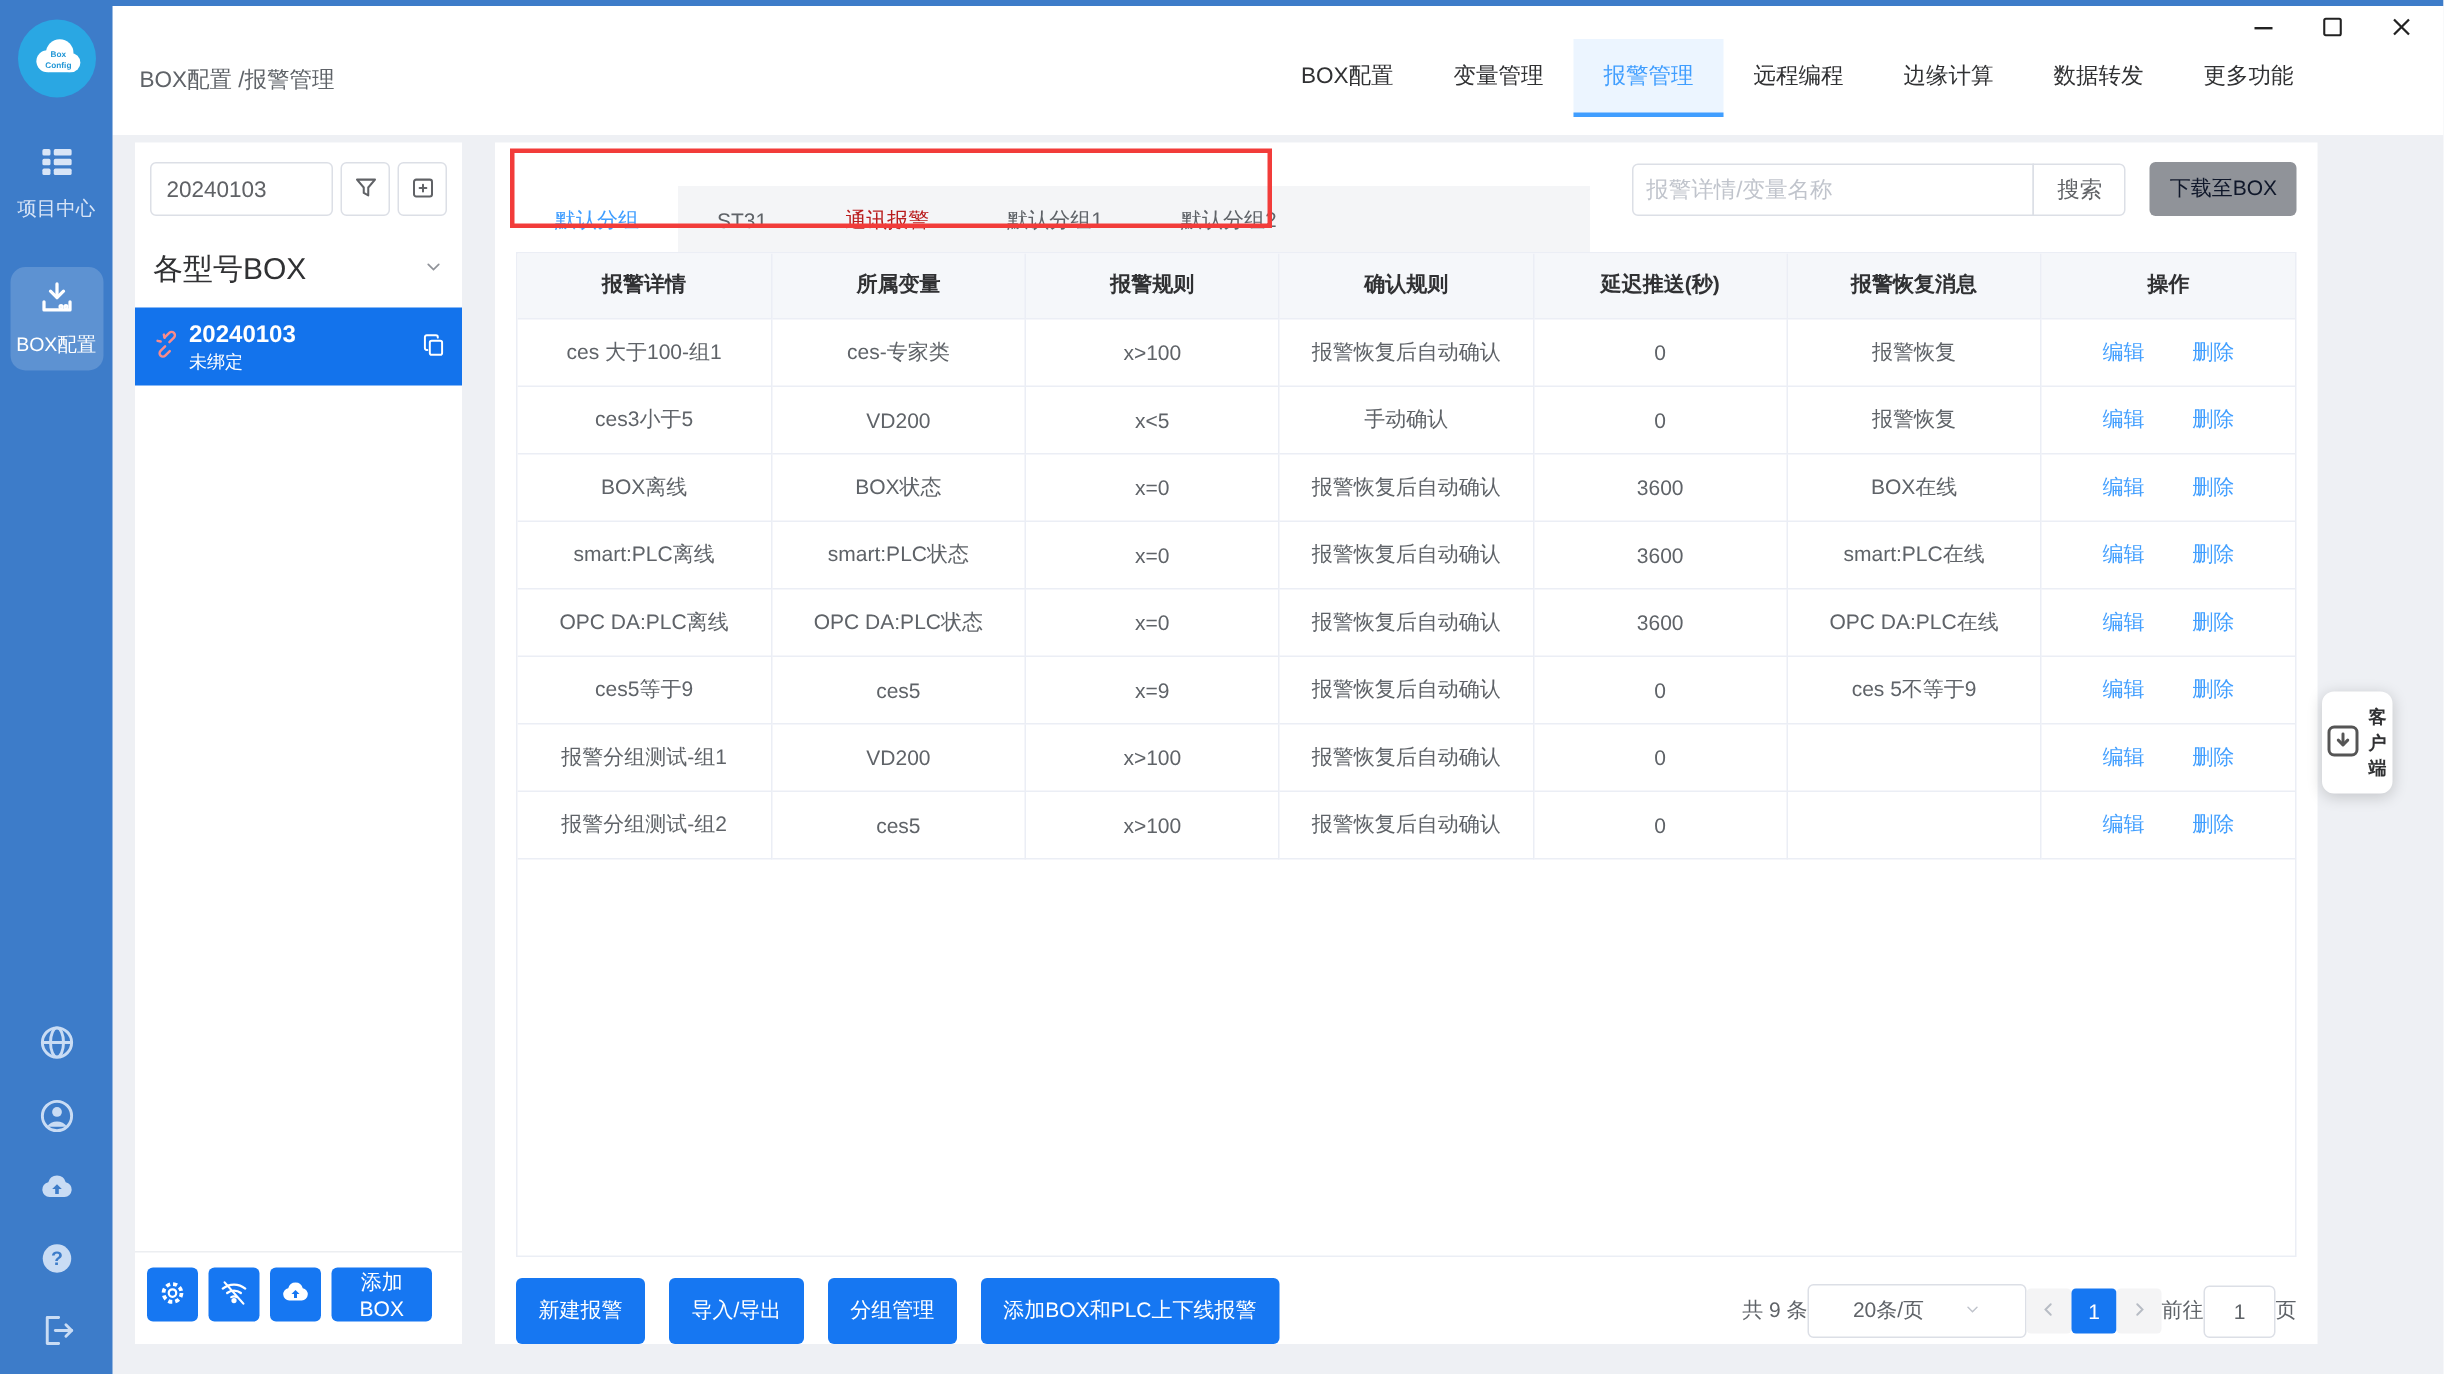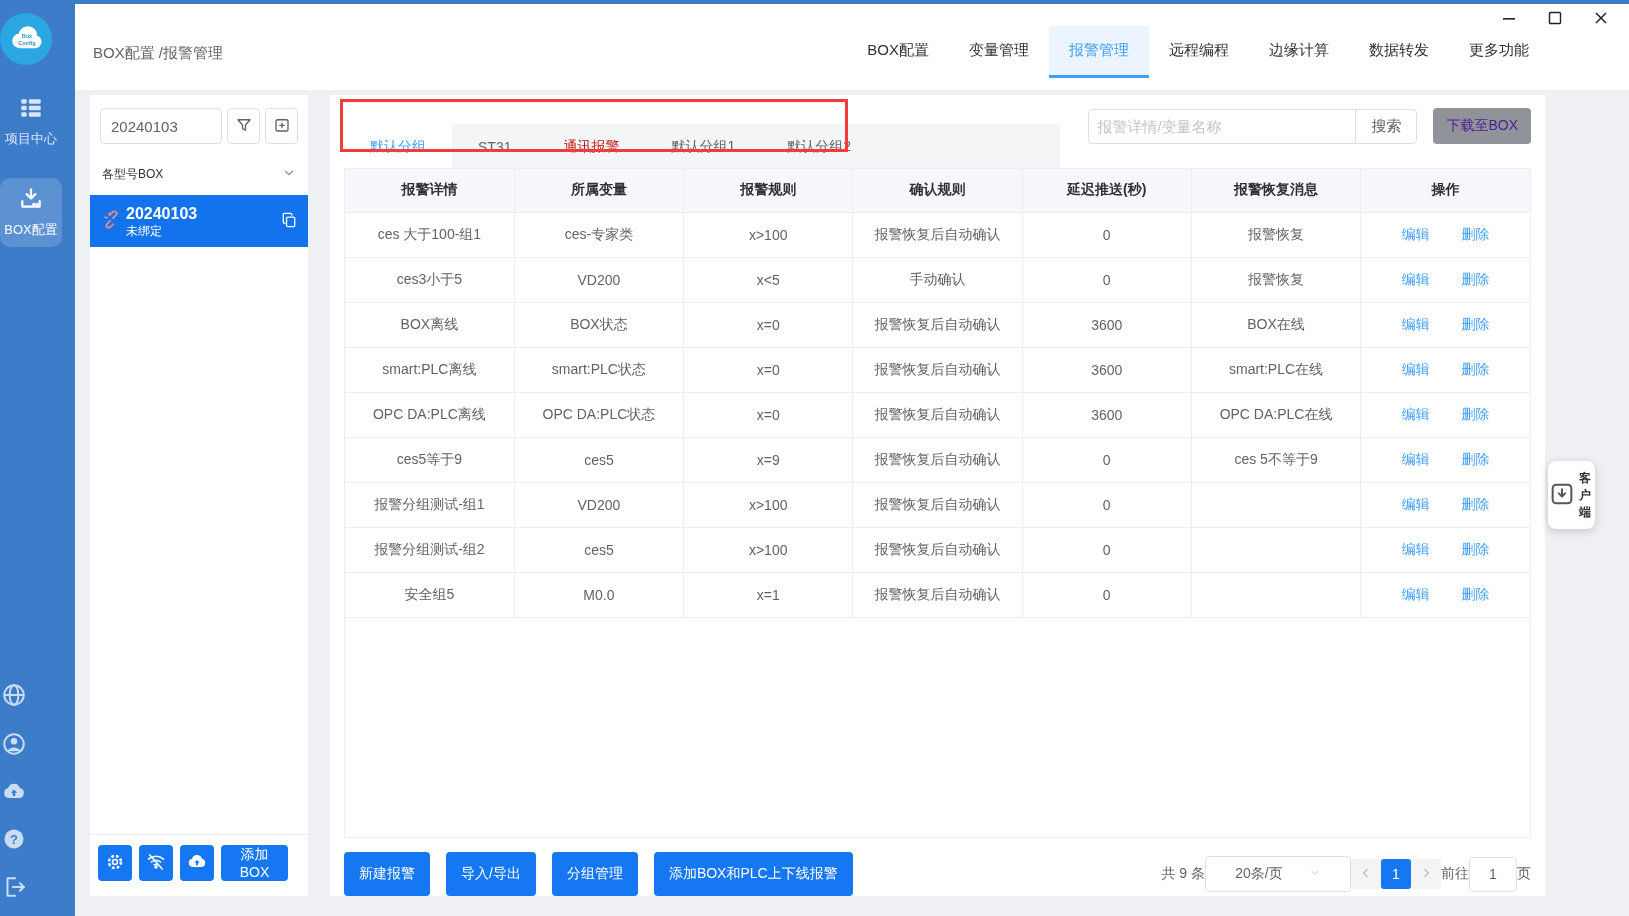--- a/index.html
+++ b/index.html
@@ -7,21 +7,21 @@
   body {
     width:1629px; height:916px; position:relative; overflow:hidden;
     background:#eef0f4; font-family:"Liberation Sans", sans-serif;
     color:#303133; font-size:14px;
   }
   .topline { position:absolute; left:0; top:0; width:1629px; height:4px; background:#3d7cc9; z-index:5; }
 
   
   .sidebar {
     position:absolute; left:0; top:0; width:75px; height:916px;
-    background:#3d7cc9; z-index:4; display:flex; flex-direction:column; align-items:flex-start;
+    background:#3d7cc9; z-index:4; display:flex; flex-direction:column; align-items:center;
   }
   .logo { margin-top:13px; width:52px; height:52px; border-radius:50%; background:#2aa7e3;
           display:flex; align-items:center; justify-content:center; flex:none; }
   .side-item { margin-top:22px; color:#d8e5f7; font-size:13px; text-align:center; cursor:pointer;
                display:flex; flex-direction:column; align-items:center; gap:6px; width:62px; padding:8px 0; border-radius:10px; }
   .side-item.active { background:rgba(255,255,255,.17); color:#fff; }
   .side-utils { margin-top:auto; margin-bottom:16px; display:flex; flex-direction:column; gap:23px; align-items:center; color:#c9dcf4; }
   .side-utils .uicon { cursor:pointer; display:flex; }
 
   
@@ -32,21 +32,21 @@
   .nav { position:absolute; right:80px; bottom:12px; display:flex; height:52px; }
   .nav-item { padding:0 20px; display:flex; align-items:center; font-size:15px; color:#303133; cursor:pointer; border-bottom:3px solid transparent; }
   .nav-item.active { background:#ecf5ff; color:#409eff; border-bottom:3px solid #409eff; }
 
   
   .left-panel { position:absolute; left:90px; top:95px; width:218px; height:801px; background:#fff; z-index:1; }
   .lp-controls { display:flex; padding:13px 8px 10px 10px; gap:5px; align-items:center; }
   .lp-input { width:122px; height:36px; border:1px solid #dcdfe6; border-radius:4px; padding:0 10px; font-size:15px; color:#606266; font-family:inherit; }
   .icon-btn { width:33px; height:36px; border:1px solid #dcdfe6; border-radius:4px; background:#fff; color:#606266;
               display:flex; align-items:center; justify-content:center; cursor:pointer; padding:0; }
-  .tree-header { display:flex; justify-content:space-between; align-items:center; padding:12px 12px 12px 12px; font-size:12px; color:#303133; cursor:pointer; }
+  .tree-header { display:flex; justify-content:space-between; align-items:center; padding:12px 12px 12px 12px; font-size:20px; color:#303133; cursor:pointer; }
   .device-item { height:52px; background:#1373ec; color:#fff; display:flex; align-items:center; padding:0 10px; gap:8px; cursor:pointer; }
   .device-text { display:flex; flex-direction:column; line-height:1.25; margin-left:26px; margin-right:auto; }
   .device-name { font-size:16px; font-weight:bold; }
   .device-status { font-size:12px; }
   .lp-footer { position:absolute; bottom:15px; left:0; width:100%; border-top:1px solid #eceef1; padding:10px 20px 0 8px; display:flex; gap:7px; }
   .sq-btn { width:34px; height:36px; background:#1677f2; border:none; border-radius:4px; color:#fff;
             display:flex; align-items:center; justify-content:center; cursor:pointer; padding:0; }
   .add-box-btn { flex:1; height:36px; background:#1677f2; color:#fff; border:none; border-radius:4px; font-size:14px; cursor:pointer; font-family:inherit; }
 
   
@@ -54,21 +54,21 @@
   .tabs-row { position:absolute; left:14px; top:8px; right:14px; height:46px; }
   .tab-strip { display:flex; width:716px; height:46px; background:#f4f5f7;margin-top:21px; }
   .tab { padding:0 26px; display:flex; align-items:center; font-size:14px; color:#5f6368; cursor:pointer; white-space:nowrap; }
   .tab.active { background:#fff; color:#409eff; }
   .tab.blue { color:#b91c1c; }
   .red-annotation { position:absolute; left:-4px; top:-4px; width:508px; height:53px; border:3px solid #f23c3a; z-index:7; pointer-events:none; }
   .toolbar-right { position:absolute; right:0; top:5px; display:flex; align-items:center; }
   .search-input { width:268px; height:35px; border:1px solid #dcdfe6; border-radius:4px 0 0 4px; padding:0 8px; font-size:15px; color:#606266; font-family:inherit; }
   .search-input::placeholder, .lp-input::placeholder { color:#c0c4cc; }
   .search-btn { height:35px; width:62px; margin-left:-1px; border:1px solid #dcdfe6; border-radius:0 4px 4px 0; background:#fff; color:#606266; font-size:15px; cursor:pointer; font-family:inherit; }
-  .download-btn { margin-left:16px; height:36px; padding:0 13px; background:#909399; color:#4c1d95; border:none; border-radius:4px; font-size:14px; cursor:pointer; font-family:inherit; }
+  .download-btn { margin-left:16px; height:36px; padding:0 13px; background:#909399; color:#0f172a; border:none; border-radius:4px; font-size:14px; cursor:pointer; font-family:inherit; }
 
   .table-wrap { position:absolute; left:14px; top:73px; right:14px; height:670px; border:1px solid #ebeef5; overflow:hidden; background:#fff; }
   table { width:100%; border-collapse:collapse; table-layout:fixed; }
   th { height:43px; background:#f5f7fa; font-size:14px; color:#303133; font-weight:600;
        border-right:1px solid #ebeef5; border-bottom:1px solid #ebeef5; text-align:center; }
   td { height:45px; text-align:center; font-size:14px; color:#5f6368;
        border-right:1px solid #ebeef5; border-bottom:1px solid #ebeef5; overflow:hidden; white-space:nowrap; }
   th:last-child, td:last-child { border-right:none; }
   .ops .link { color:#409eff; margin:0 14px; cursor:pointer; }
 
@@ -428,32 +428,20 @@
             <td>x&gt;100</td>
             <td>报警恢复后自动确认</td>
             <td>0</td>
             <td></td>
             <td class="ops">
               <span class="link">编辑</span>
               <span class="link">删除</span>
             </td>
           </tr>
 
-          <tr>
-            <td>安全组5</td>
-            <td>M0.0</td>
-            <td>x=1</td>
-            <td>报警恢复后自动确认</td>
-            <td>0</td>
-            <td></td>
-            <td class="ops">
-              <span class="link">编辑</span>
-              <span class="link">删除</span>
-            </td>
-          </tr>
         </tbody>
     </table>
   </div>
 
   <div class="panel-footer">
     <div style="display:flex;">
 
         <button class="action-btn">新建报警</button>
 
         <button class="action-btn">导入/导出</button>

